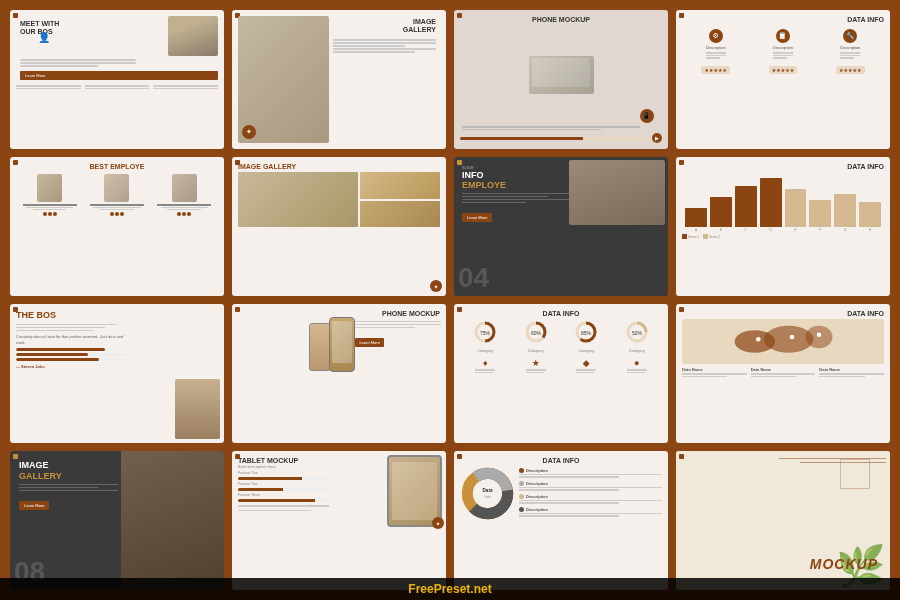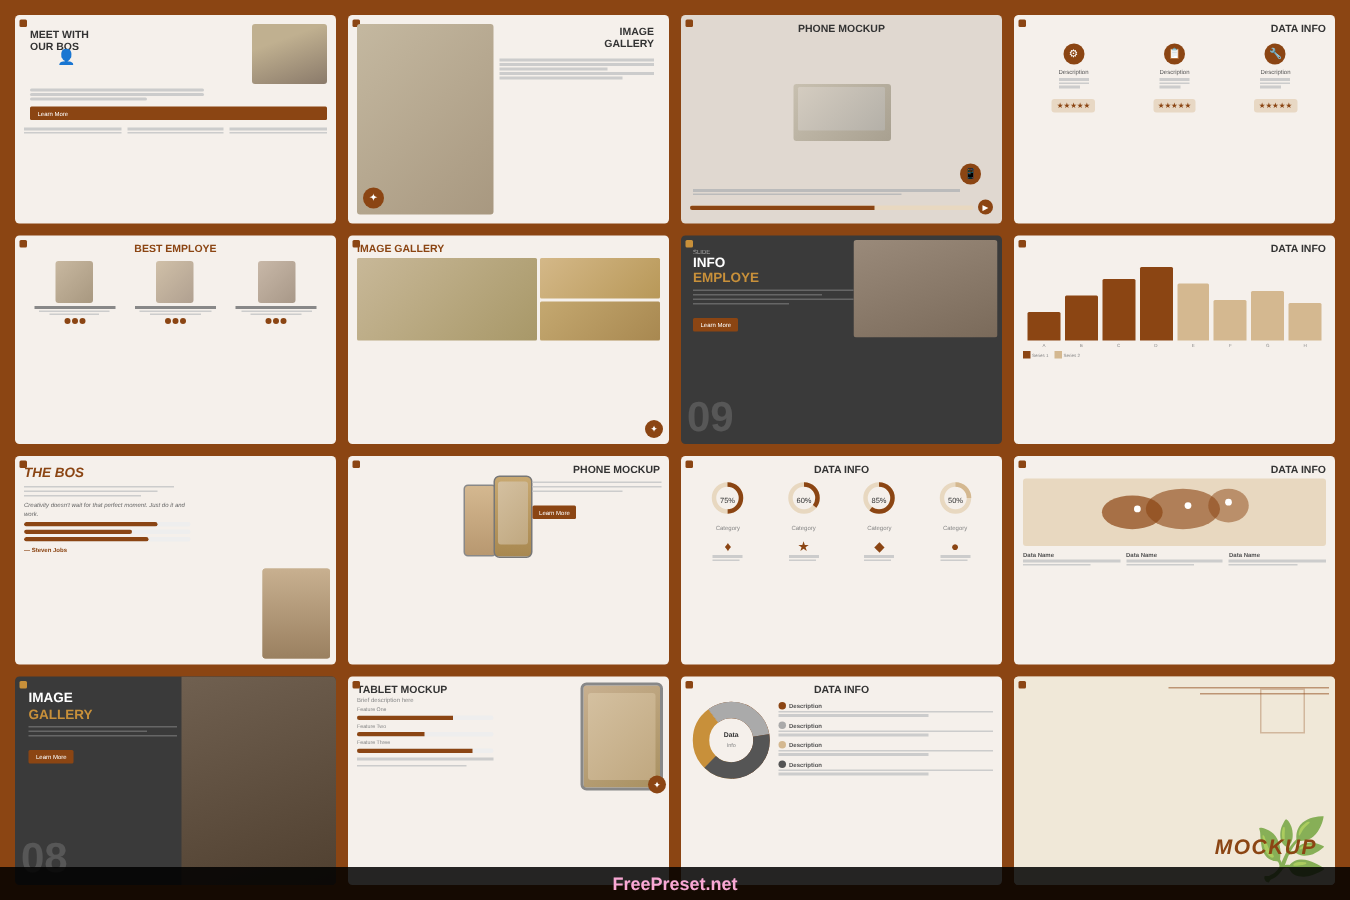--- a/index.html
+++ b/index.html
@@ -64,21 +64,21 @@
     .slide-6 .ig-title { font-size: 7px; font-weight: bold; color: #333; margin-bottom: 2px; }
     .slide-6 .ig-title span { color: #8B4513; }
     .slide-6 .gallery-grid { display: flex; gap: 2px; height: 55px; }
     .slide-6 .gimg { background: linear-gradient(135deg, #c0b098, #a89070); border-radius: 1px; flex: 1; }
 
     
     .slide-8 .dt-title { font-size: 7px; font-weight: bold; color: #333; text-align: right; margin-bottom: 2px; }
 
     
     .slide-9 .bos-title { font-size: 9px; font-weight: bold; color: #333; margin-bottom: 2px; }
-    .slide-9 .bos-title span { color: #8B4513; font-style: italic; }
+    .slide-9 .bos-title span { color: #8B4513; }
     .slide-9 .bos-photo { position: absolute; right: 4px; bottom: 4px; width: 45px; height: 60px; background: linear-gradient(180deg, #c8b89a, #a89070); border-radius: 2px; }
     .slide-9 .text-block { width: 55%; }
     .slide-9 .line { height: 1.5px; background: #ccc; margin: 1.5px 0; }
     .slide-9 .quote { font-size: 4px; font-style: italic; color: #666; margin: 3px 0; line-height: 1.4; }
     .slide-9 .bars { margin-top: 3px; }
     .slide-9 .prog-bar { background: #eee; height: 3px; border-radius: 2px; margin: 2px 0; overflow: hidden; }
     .slide-9 .prog-fill { background: #8B4513; height: 100%; border-radius: 2px; }
     .slide-9 .author { font-size: 4px; color: #8B4513; font-weight: bold; margin-top: 3px; }
 
     
@@ -109,21 +109,21 @@
     .slide-15 .leg-dot-light { display: inline-block; width: 5px; height: 5px; background: #d4b890; border-radius: 50%; margin-right: 2px; }
     .slide-15 .leg-dot-dark { display: inline-block; width: 5px; height: 5px; background: #555; border-radius: 50%; margin-right: 2px; }
 
     
     .watermark {
       position: fixed;
       bottom: 0;
       left: 0;
       right: 0;
       background: rgba(0,0,0,0.85);
-      color: #f9a8d4;
+      color: #eab308;
       text-align: center;
       font-size: 12px;
       font-weight: bold;
       padding: 4px;
       z-index: 100;
     }
   </style>
 </head>
 <body>
 
@@ -312,21 +312,21 @@
       <div style="height:1.5px;background:#666;margin:1.5px 0;"></div>
       <div style="height:1.5px;background:#666;margin:1.5px 0;width:80%;"></div>
       <div style="height:1.5px;background:#666;margin:1.5px 0;"></div>
       <div style="height:1.5px;background:#666;margin:1.5px 0;width:60%;"></div>
     </div>
     <div style="background:#8B4513;color:#fff;font-size:4px;padding:2px 5px;border-radius:1px;display:inline-block;">Learn More</div>
   </div>
   <div style="position:absolute;right:3px;top:3px;width:45%;height:65px;background:linear-gradient(135deg,#888,#555);border-radius:2px;overflow:hidden;">
     <div style="width:100%;height:100%;background:linear-gradient(160deg,#9a8a7a,#7a6a5a);"></div>
   </div>
-  <div style="position:absolute;bottom:2px;left:4px;font-size:28px;font-weight:bold;color:rgba(255,255,255,0.15);">09</div>
+  <div style="position:absolute;bottom:2px;left:4px;font-size:28px;font-weight:bold;color:rgba(255,255,255,0.15);">04</div>
 </div>
 
 <div class="slide slide-8">
   <div class="slide-dot"></div>
   <div class="dt-title">DATA INFO</div>
   <div style="display:flex;gap:3px;height:55px;align-items:flex-end;padding:0 3px;">
     <div style="flex:1;background:#8B4513;height:35%;border-radius:1px 1px 0 0;"></div>
     <div style="flex:1;background:#8B4513;height:55%;border-radius:1px 1px 0 0;"></div>
     <div style="flex:1;background:#8B4513;height:75%;border-radius:1px 1px 0 0;"></div>
     <div style="flex:1;background:#8B4513;height:90%;border-radius:1px 1px 0 0;"></div>

